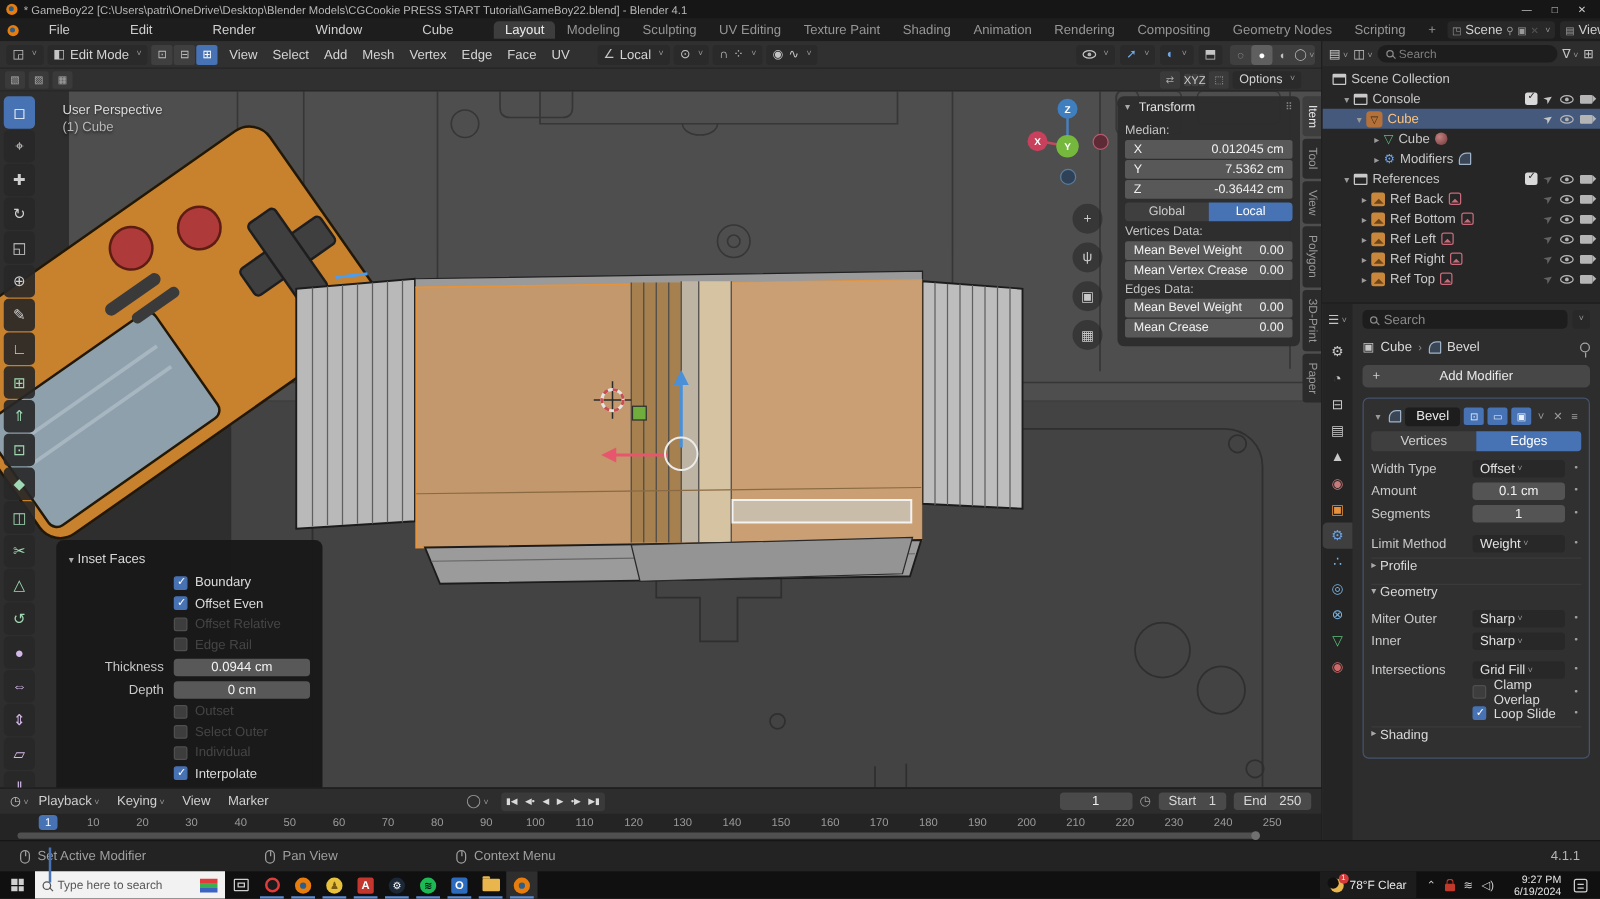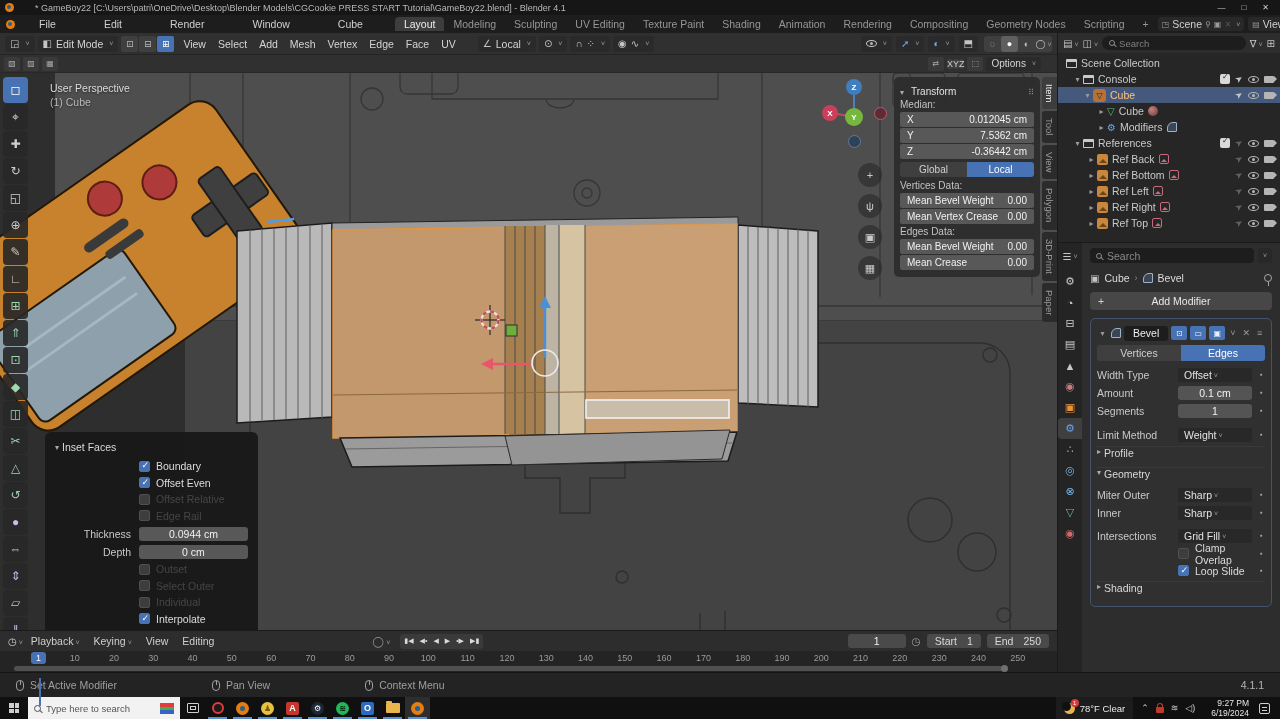--- a/index.html
+++ b/index.html
@@ -1,18 +1,18 @@
 <!DOCTYPE html>
 <html><head>
 <meta charset="utf-8">
 <style>
 *{margin:0;padding:0;box-sizing:border-box;font-family:"Liberation Sans","DejaVu Sans",sans-serif}
 html,body{width:1280px;height:719px;overflow:hidden;background:#2e2e2e;color:#d4d4d4;font-size:11px}
 
-.titlebar{height:15px;background:#161616;display:flex;align-items:center;padding:0 5px;font-size:9px;color:#b9b9b9;gap:21px}
+.titlebar{height:15px;background:#161616;display:flex;align-items:center;padding:0 5px;font-size:9px;color:#b9b9b9;gap:5px}
 .blogo{width:9px;height:9px;border-radius:50%;background:#e87d0d;position:relative;flex:none}
 .blogo::after{content:"";position:absolute;left:2px;top:2px;width:4px;height:4px;border-radius:50%;background:#2b5f8a}
 .win-btns{margin-left:auto;display:flex;gap:16px;font-size:8px;color:#cfcfcf;padding-right:6px}
 
 .menubar{height:18px;background:#1d1d1d;display:flex;align-items:center;font-size:10.5px}
 .menu-item{padding:0 24px;color:#cfcfcf}
 .ws-tabs{display:flex;margin-left:8px}
 .ws-tab{padding:1px 9px;color:#969696;border-radius:4px 4px 0 0;white-space:nowrap}
 .ws-tab.active{background:#3d3d3d;color:#ededed}
 .tb-right{margin-left:auto;display:flex;align-items:center;gap:4px;padding-right:6px}
@@ -46,21 +46,21 @@
 svg.scene{position:absolute;left:0;top:0;z-index:1}
 .overlay-text{position:absolute;left:50px;top:26px;z-index:4;color:#dcdcdc;font-size:10.5px;line-height:14px;text-shadow:0 1px 2px rgba(0,0,0,.5)}
 .overlay-text .l2{color:#b9b9b9}
 .vp-toolbar{position:absolute;left:3px;top:22px;z-index:6;display:flex;flex-direction:column;gap:1px}
 .tool-btn{width:25px;height:26px;border-radius:4px;display:flex;align-items:center;justify-content:center;color:#cfcfcf;font-size:12px;background:rgba(40,40,40,.92)}
 .tool-btn.active{background:#4772b3;color:#fff}
 .tool-btn.green{color:#9fd8b2}
 .tool-btn.purple{color:#d3b8e8}
 
 .npanel{position:absolute;right:17px;top:22px;width:146px;background:rgba(45,45,45,.96);border-radius:5px;z-index:6;padding:4px 6px 6px;font-size:10px}
-.np-title{display:flex;align-items:flex-end;gap:4px;color:#e2e2e2;height:16px}
+.np-title{display:flex;align-items:flex-start;gap:4px;color:#e2e2e2;height:16px}
 .np-label{color:#c3c3c3;margin:2px 0}
 .tf-row{display:flex;background:#585858;border-radius:2px;height:15px;align-items:center;padding:0 7px;margin-bottom:1px;color:#f1f1f1}
 .tf-axis{width:22px}
 .tf-val{flex:1;text-align:right}
 .seg{display:flex;margin:3px 0}
 .seg-btn{flex:1;text-align:center;background:#3f3f3f;padding:2px 0;color:#d0d0d0}
 .seg-btn:first-child{border-radius:3px 0 0 3px}
 .seg-btn:last-child{border-radius:0 3px 3px 0}
 .seg-btn.active{background:#4772b3;color:#fff}
 .exp::before{content:"▾";font-size:8px;color:#aaa;margin-right:3px}
@@ -610,21 +610,21 @@
           </div>
       </div>
     </div>
 
     <div class="timeline">
       <div class="tl-header">
         <span class="icon-g caret">◷</span>
         <span class="tl-menu caret">Playback</span>
         <span class="tl-menu caret">Keying</span>
         <span class="tl-menu">View</span>
-        <span class="tl-menu">Editing</span>
+        <span class="tl-menu">Marker</span>
         <span style="margin-left:150px;color:#9a9a9a" class="caret">◯</span>
         <span class="tl-ctrl">
             <span class="pb">▮◀</span>
             <span class="pb">◀•</span>
             <span class="pb">◀</span>
             <span class="pb">▶</span>
             <span class="pb">•▶</span>
             <span class="pb">▶▮</span>
           </span>
         <span class="tl-fields">

